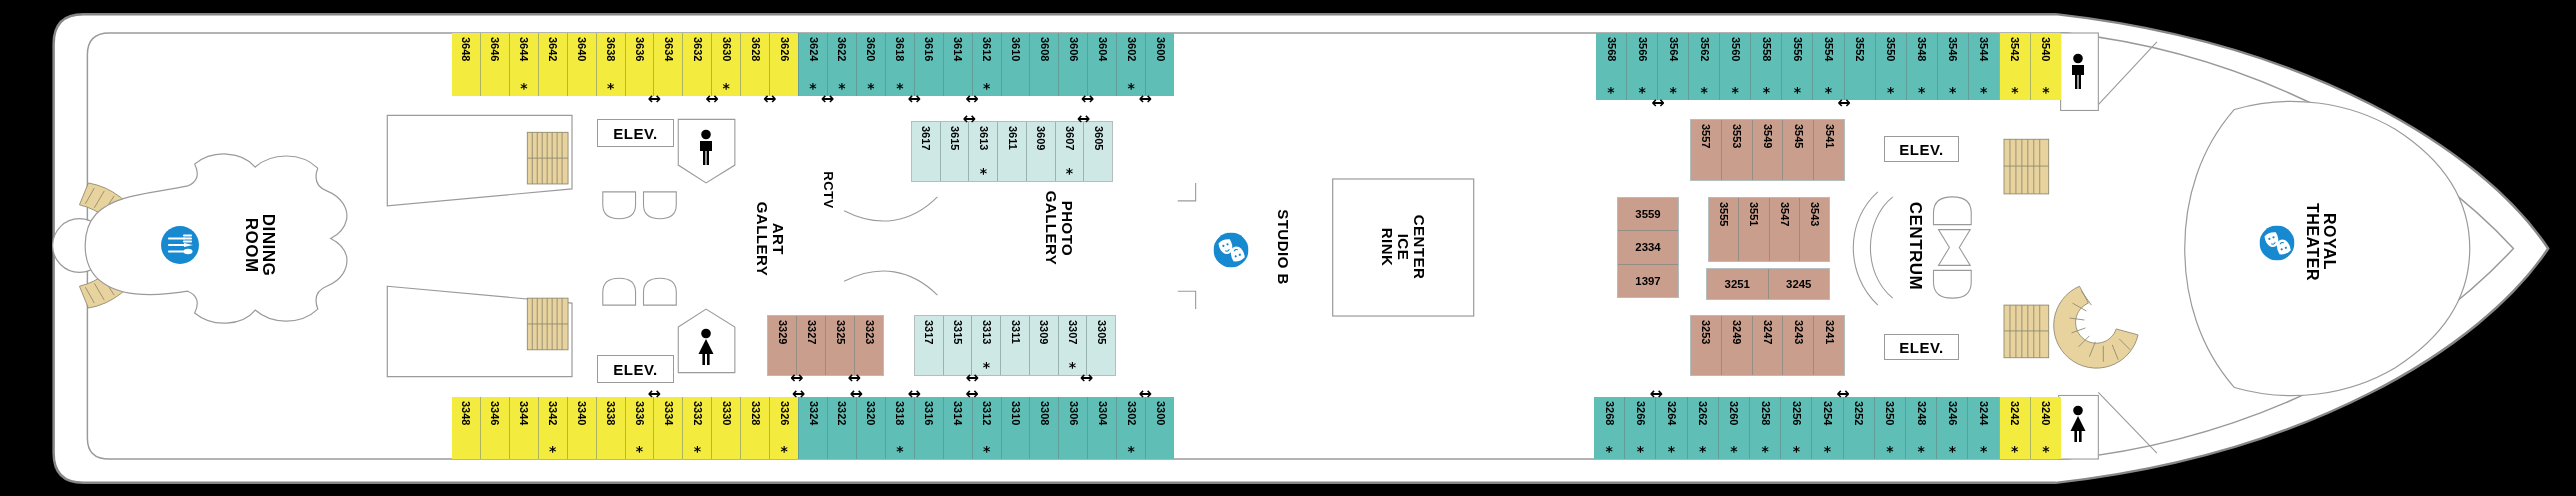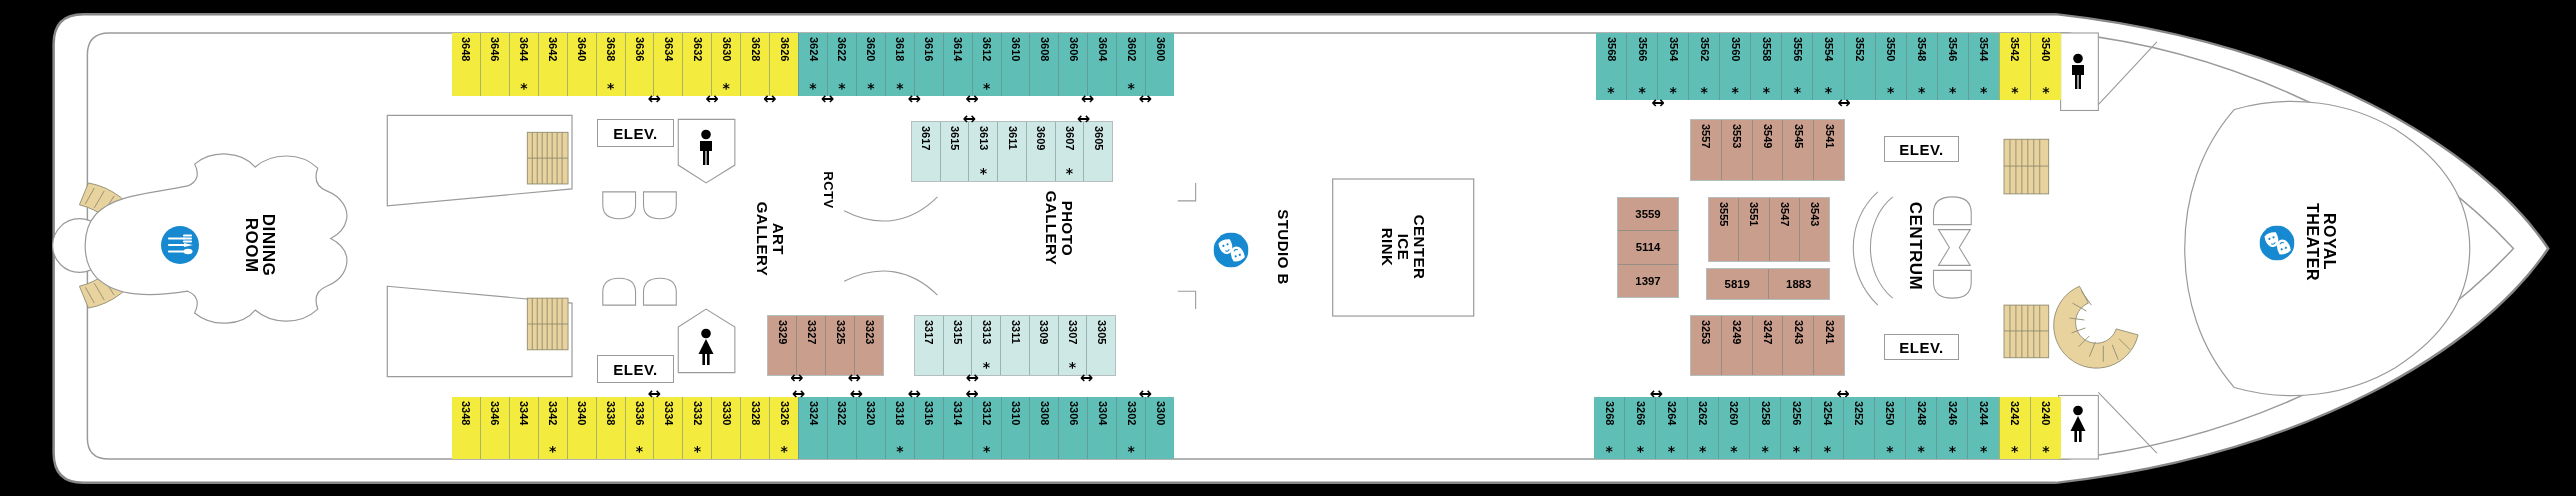--- a/index.html
+++ b/index.html
@@ -495,21 +495,21 @@
       </div>
       <div class="cabin c-r">
         <span class="vnum">3541</span>
       </div>
     </div>
   <div class="cabin-row edged col" style="left: 1617px; top: 197px; width: 62px; height: 101px;">
       <div class="cabin c-r hc">
         <span class="hnum">3559</span>
       </div>
       <div class="cabin c-r hc">
-        <span class="hnum">5114</span>
+        <span class="hnum">2334</span>
       </div>
       <div class="cabin c-r hc">
         <span class="hnum">1397</span>
       </div>
     </div>
   <div class="cabin-row edged" style="left: 1708px; top: 197px; width: 122px; height: 65px;">
       <div class="cabin c-r">
         <span class="vnum">3555</span>
       </div>
       <div class="cabin c-r">
@@ -517,24 +517,24 @@
       </div>
       <div class="cabin c-r">
         <span class="vnum">3547</span>
       </div>
       <div class="cabin c-r">
         <span class="vnum">3543</span>
       </div>
     </div>
   <div class="cabin-row edged" style="left: 1706px; top: 268px; width: 124px; height: 32px;">
       <div class="cabin c-r hc">
-        <span class="hnum">5819</span>
+        <span class="hnum">3251</span>
       </div>
       <div class="cabin c-r hc">
-        <span class="hnum">1883</span>
+        <span class="hnum">3245</span>
       </div>
     </div>
   <div class="cabin-row edged" style="left: 1690px; top: 315px; width: 155px; height: 61px;">
       <div class="cabin c-r">
         <span class="vnum">3253</span>
       </div>
       <div class="cabin c-r">
         <span class="vnum">3249</span>
       </div>
       <div class="cabin c-r">

